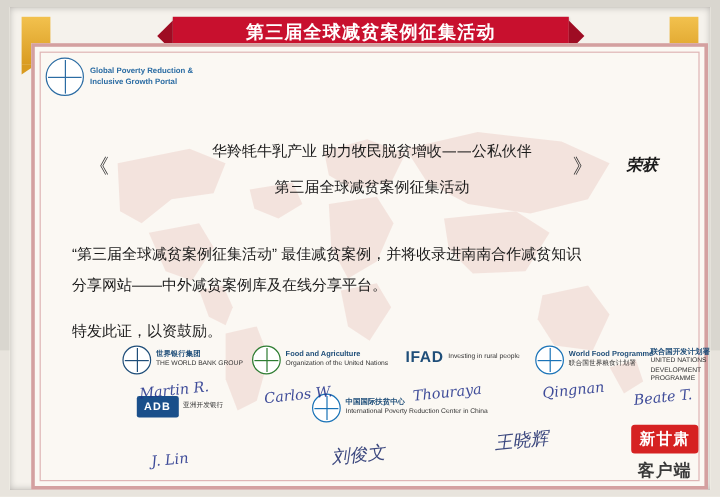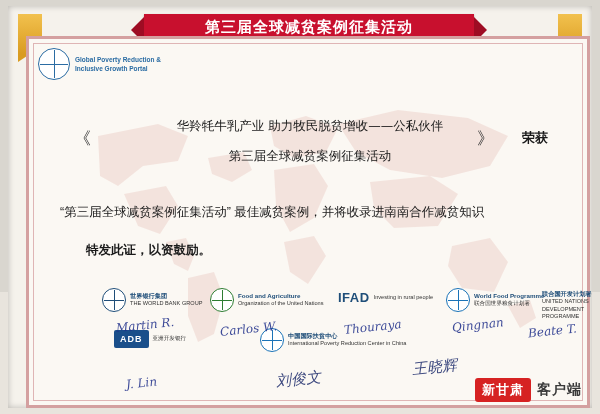--- a/index.html
+++ b/index.html
@@ -84,23 +84,23 @@
     position:absolute;left:0;right:0;top:62px;text-align:center;
     font-size:22px;letter-spacing:14px;color:#1d1d1d;font-weight:bold;
     font-family:"DejaVu Sans","Liberation Sans",sans-serif;
   }
   
   .body-wrap{position:absolute;left:52px;top:105px;width:500px;color:#1a1a1a;}
   .line{font-size:12.5px;line-height:30px;font-family:"DejaVu Sans","Liberation Sans",sans-serif;}
   .l-center{text-align:center;}
   .quote-l{position:absolute;left:14px;top:16px;font-size:17px;color:#333;}
   .quote-r{position:absolute;right:66px;top:16px;font-size:17px;color:#333;}
-  .honor{position:absolute;right:12px;top:18px;font-size:13px;font-weight:bold;}
+  .honor{position:absolute;right:12px;top:18px;font-size:13px;font-weight:bold;font-style:italic;}
   .p-line{font-size:12.5px;line-height:26px;}
-  .indent{margin-left:26px;font-weight:bold;}
+  .indent{margin-left:0;}
   
   .logos{position:absolute;left:34px;top:282px;width:532px;height:62px;}
   .lg{position:absolute;display:flex;align-items:center;gap:4px;}
   .lg-cap{font-size:5.6px;line-height:1.35;color:#333;}
   .lg-cap b{display:block;font-size:6.2px;color:#1f4e79;}
   .circ{width:22px;height:22px;border-radius:50%;border:1.4px solid #1f4e79;position:relative;background:#fff;}
   .circ:before{content:"";position:absolute;left:50%;top:1px;bottom:1px;width:1px;background:#1f4e79;}
   .circ:after{content:"";position:absolute;top:50%;left:1px;right:1px;height:1px;background:#1f4e79;}
   .circ.green{border-color:#2e7d32;}
   .circ.green:before,.circ.green:after{background:#2e7d32;}
@@ -109,21 +109,21 @@
   .ifad{font-size:13px;font-weight:bold;color:#1f4e79;letter-spacing:.5px;}
   .adb{background:#1a4f8a;color:#fff;font-size:9px;font-weight:bold;padding:4px 6px;border-radius:2px;letter-spacing:1px;text-align:right;}
   
   .sig{position:absolute;font-family:"DejaVu Serif","Liberation Serif",serif;color:#1b2a6b;font-style:italic;font-size:12px;transform:rotate(-6deg);opacity:.85;}
   .sig.blue{color:#1f2f8a;}
   .sig.big{font-size:15px;}
   
   .cn-red{position:absolute;left:352px;top:338px;color:#c8102e;font-size:14px;font-weight:bold;}
   .cn-red small{display:block;font-size:5.5px;color:#b03030;letter-spacing:0;}
   
-  .wm-brand{position:absolute;right:10px;bottom:6px;display:flex;align-items:center;gap:6px;}
+  .wm-brand{position:absolute;right:10px;bottom:6px;display:flex;align-items:center;gap:6px;flex-direction:column;}
   .wm-red{background:#d62222;color:#fff;font-size:13px;font-weight:bold;padding:3px 7px;border-radius:3px;letter-spacing:1px;}
   .wm-dark{color:#3a3a3a;font-size:14px;font-weight:bold;letter-spacing:1px;}
 </style>
 </head>
 <body>
 
 <div class="page">
   <div class="paper">
 
     <div class="ribbon"></div>
@@ -165,20 +165,21 @@
     </div>
 
 
     <div class="body-wrap">
       <div class="line l-center">华羚牦牛乳产业  助力牧民脱贫增收——公私伙伴</div>
       <div class="line l-center">第三届全球减贫案例征集活动</div>
       <div class="quote-l">《</div>
       <div class="quote-r">》</div>
       <div class="honor">荣获</div>
       <div class="p-line" style="margin-top:28px;">“第三届全球减贫案例征集活动” 最佳减贫案例，并将收录进南南合作减贫知识</div>
+      <div class="p-line">分享网站——中外减贫案例库及在线分享平台。</div>
       <div class="p-line indent" style="margin-top:12px;">特发此证，以资鼓励。</div>
     </div>
 
     <div class="logos">
 
       <div class="lg" style="left:60px;top:0;">
         <div class="circ"></div>
         <div class="lg-cap">
           <b>世界银行集团</b>
           <span>THE WORLD BANK GROUP</span>

